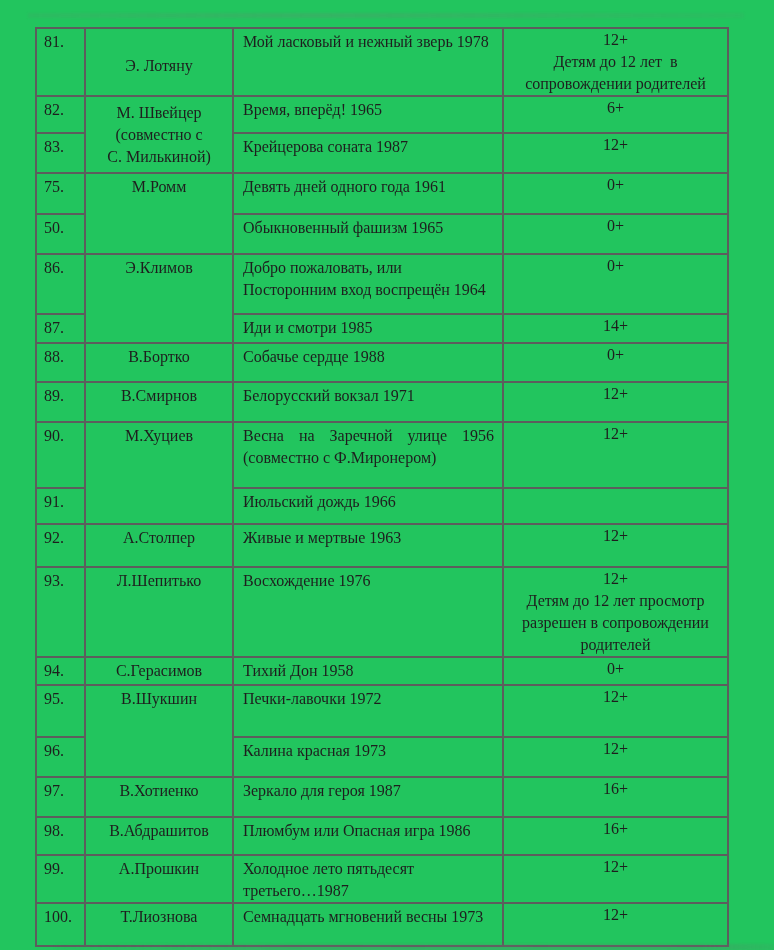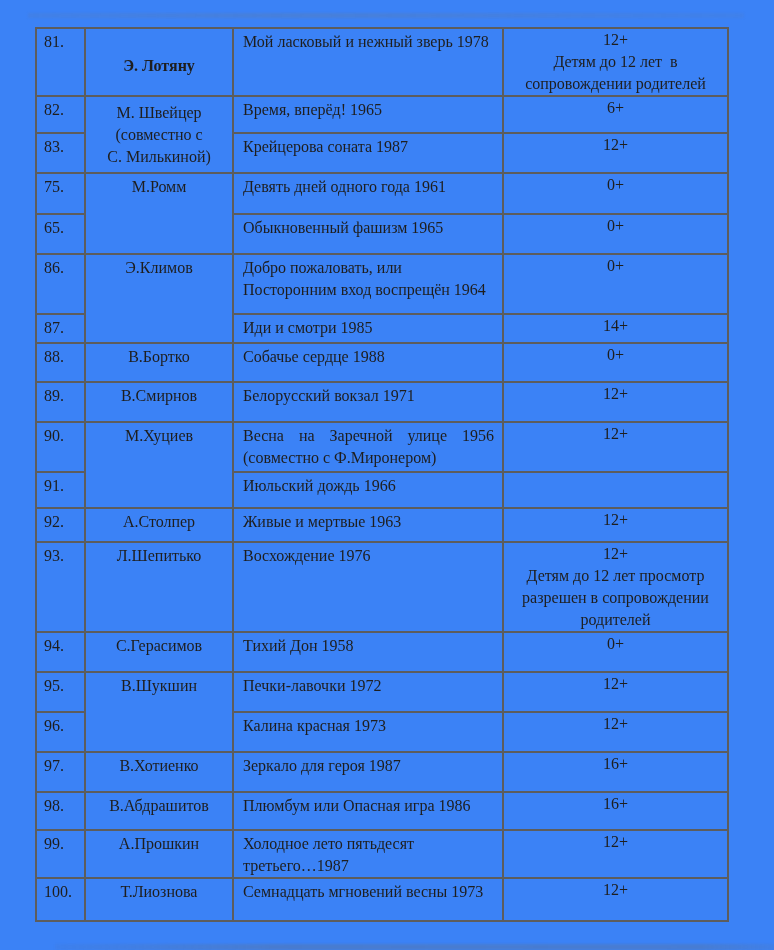--- a/index.html
+++ b/index.html
@@ -4,21 +4,21 @@
 <style>
   html,body{margin:0;padding:0;}
   body{
     width:774px;height:950px;
     background:#ffffff;
     font-family:"Liberation Serif","DejaVu Serif",serif;
     color:#1e1e1e;
     position:relative;
     overflow:hidden;
   }
-  .page{position:relative;width:774px;height:950px;background:#3b82f6;}
+  .page{position:relative;width:774px;height:950px;background:#22c55e;}
   
   .smudge-top{
     position:absolute;left:28px;top:13px;width:716px;height:5px;
     background:linear-gradient(to right, rgba(120,120,120,0.10), rgba(120,120,120,0.22) 40%, rgba(120,120,120,0.08));
     filter:blur(1px);
   }
   .smudge-bottom{
     position:absolute;left:55px;top:944px;width:719px;height:6px;
     background:linear-gradient(to right, rgba(100,100,100,0.05), rgba(110,110,110,0.28) 30%, rgba(110,110,110,0.25) 90%, rgba(110,110,110,0.10));
     filter:blur(1px);
@@ -32,21 +32,21 @@
   td{
     border:2px solid #5d5d5d;
     font-size:16px;
     line-height:22px;
     vertical-align:top;
     white-space:pre-line;
     overflow:hidden;
   }
   td.num{padding:2px 2px 0 7px;}
   td.dir{text-align:center;padding:2px 4px 0;}
-  td.dir.push-down{padding-top:26px;font-weight:bold;}
+  td.dir.push-down{padding-top:26px;}
   td.dir.vmid{vertical-align:middle;padding:0 4px;}
   td.film{padding:2px 8px 0 9px;}
   td.film.just{text-align:justify;white-space:normal;margin-top:47px;}
   td.rating{text-align:center;padding:0 8px 0;}
 </style>
 </head>
 <body>
 
 <div class="page">
   <div class="smudge-top"></div>
@@ -80,21 +80,21 @@
         <td class="film">Крейцерова соната 1987</td>
         <td class="rating">12+</td>
       </tr>
       <tr style="height:41px">
         <td class="num">75.</td>
         <td class="dir" rowspan="2">М.Ромм</td>
         <td class="film">Девять дней одного года 1961</td>
         <td class="rating">0+</td>
       </tr>
       <tr style="height:40px">
-        <td class="num">65.</td>
+        <td class="num">50.</td>
         <td class="film">Обыкновенный фашизм 1965</td>
         <td class="rating">0+</td>
       </tr>
       <tr style="height:60px">
         <td class="num">86.</td>
         <td class="dir" rowspan="2">Э.Климов</td>
         <td class="film">Добро пожаловать, или
 Посторонним вход воспрещён 1964</td>
         <td class="rating">0+</td>
       </tr>
@@ -108,53 +108,53 @@
         <td class="dir">В.Бортко</td>
         <td class="film">Собачье сердце 1988</td>
         <td class="rating">0+</td>
       </tr>
       <tr style="height:40px">
         <td class="num">89.</td>
         <td class="dir">В.Смирнов</td>
         <td class="film">Белорусский вокзал 1971</td>
         <td class="rating">12+</td>
       </tr>
-      <tr style="height:50px">
+      <tr style="height:66px">
         <td class="num">90.</td>
         <td class="dir" rowspan="2">М.Хуциев</td>
         <td class="film just">Весна на Заречной улице 1956 (совместно с Ф.Миронером)</td>
         <td class="rating">12+</td>
       </tr>
       <tr style="height:36px">
         <td class="num">91.</td>
         <td class="film">Июльский дождь 1966</td>
         <td class="rating"></td>
       </tr>
-      <tr style="height:34px">
+      <tr style="height:43px">
         <td class="num">92.</td>
         <td class="dir">А.Столпер</td>
         <td class="film">Живые и мертвые 1963</td>
         <td class="rating">12+</td>
       </tr>
       <tr style="height:85px">
         <td class="num">93.</td>
         <td class="dir">Л.Шепитько</td>
         <td class="film">Восхождение 1976</td>
         <td class="rating">12+
 Детям до 12 лет просмотр
 разрешен в сопровождении
 родителей</td>
       </tr>
-      <tr style="height:40px">
+      <tr style="height:28px">
         <td class="num">94.</td>
         <td class="dir">С.Герасимов</td>
         <td class="film">Тихий Дон 1958</td>
         <td class="rating">0+</td>
       </tr>
-      <tr style="height:40px">
+      <tr style="height:52px">
         <td class="num">95.</td>
         <td class="dir" rowspan="2">В.Шукшин</td>
         <td class="film">Печки-лавочки 1972</td>
         <td class="rating">12+</td>
       </tr>
       <tr style="height:40px">
         <td class="num">96.</td>
         <td class="film">Калина красная 1973</td>
         <td class="rating">12+</td>
       </tr>

